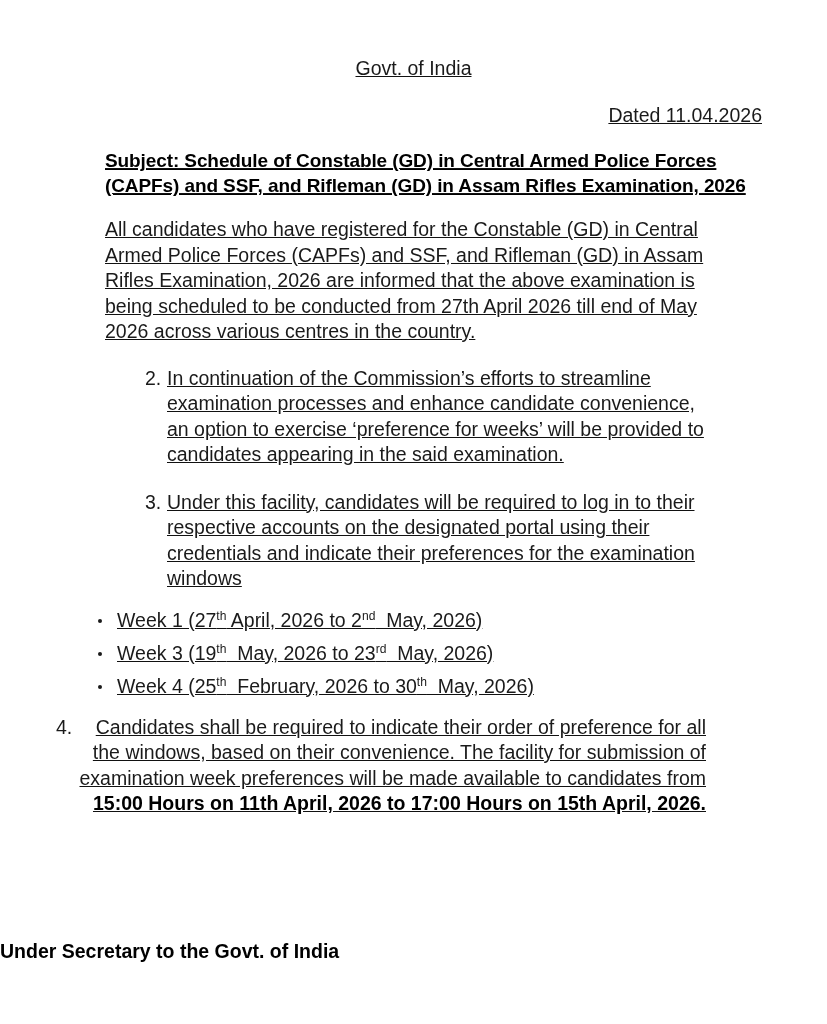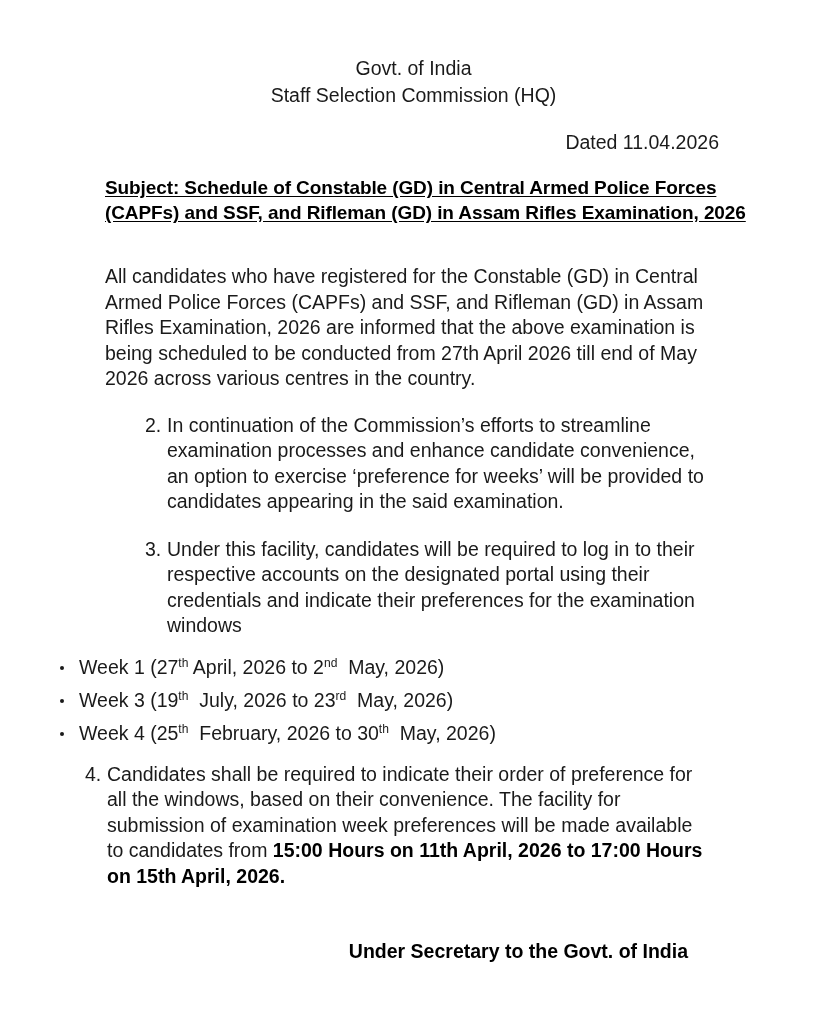--- a/index.html
+++ b/index.html
@@ -13,33 +13,34 @@
     font-family: "Liberation Sans", sans-serif;
     color: #111111;
     -webkit-font-smoothing: antialiased;
   }
   .page {
     position: relative;
     width: 827px;
     height: 1024px;
     background: #ffffff;
     overflow: hidden;
+    text-decoration: underline;
   }
   .header {
     text-align: center;
     padding-top: 55px;
     font-size: 19.5px;
     line-height: 27px;
     color: #1a1a1a;
   }
   .header-line { display: block; }
 
   .dated {
     margin-top: 22px;
-    padding-right: 108px;
+    padding-right: 65px;
     text-align: right;
     font-size: 19.5px;
     color: #1a1a1a;
   }
 
   .subject {
     margin-top: 21px;
     margin-left: 105px;
     margin-right: 73px;
     font-size: 19px;
@@ -47,21 +48,21 @@
     line-height: 25px;
     letter-spacing: -0.1px;
     color: #000000;
   }
   .subject .u {
     text-decoration: underline;
     text-underline-offset: 2px;
   }
 
   .body-para {
-    margin-top: 39px;
+    margin-top: 19px;
     margin-left: 105px;
     margin-right: 123px;
     font-size: 19.5px;
     line-height: 25.5px;
     color: #1a1a1a;
     text-align: left;
   }
 
   ol.num-list {
     margin: 21px 0 0 12px;
@@ -95,21 +96,21 @@
     color: #1a1a1a;
   }
 
   ul.week-list {
     margin: 16px 0 0 0;
     padding: 0;
     list-style: none;
   }
   ul.week-list > li {
     position: relative;
-    margin: 0 0 0 79px;
+    margin: 0 0 0 117px;
     font-size: 19.5px;
     line-height: 25px;
     color: #1a1a1a;
     white-space: pre;
   }
   ul.week-list > li + li { margin-top: 8px; }
   ul.week-list > li::before {
     content: "";
     position: absolute;
     left: -19px;
@@ -126,76 +127,76 @@
   }
 
   ol.num-list-cont {
     margin: 16px 0 0 0;
     padding: 0;
     list-style: none;
     counter-reset: item2 3;
   }
   ol.num-list-cont > li {
     position: relative;
-    margin: 0 121px 0 107px;
-    font-size: 19.5px;
-    line-height: 25.5px;
-    color: #1a1a1a;
+    margin: 0 121px 0 78px;
+    font-size: 19.5px;
+    line-height: 25.5px;
+    color: #1a1a1a;
+    text-align: right;
   }
   ol.num-list-cont > li::before {
     counter-increment: item2;
     content: counter(item2) ".";
     position: absolute;
     left: -22px;
     top: 0;
     width: 18px;
     text-align: left;
   }
   .bold { font-weight: bold; color: #000000; }
 
   .signature {
     position: absolute;
     left: 0;
     right: 16px;
     top: 940px;
     padding-right: 123px;
-    text-align: right;
+    text-align: left;
     font-size: 19.5px;
     font-weight: bold;
     color: #000000;
   }
 </style>
 </head>
 <body>
 
 <div class="page">
 
   <div class="header">
     <span class="header-line">Govt. of India</span>
-    <span class="header-line">Staff Selection Commission (HQ)</span>
   </div>
 
   <div class="dated">Dated 11.04.2026</div>
 
   <div class="subject">
     <span class="u">Subject: Schedule of Constable (GD) in Central Armed Police Forces</span><br>
     <span class="u">(CAPFs) and SSF, and Rifleman (GD) in Assam Rifles Examination, 2026</span>
   </div>
 
   <div class="body-para">All candidates who have registered for the Constable (GD) in Central Armed Police Forces (CAPFs) and SSF, and Rifleman (GD) in Assam Rifles Examination, 2026 are informed that the above examination is being scheduled to be conducted from 27th April 2026 till end of May 2026 across various centres in the country.</div>
 
   <ol class="num-list">
     <li>In continuation of the Commission’s efforts to streamline examination processes and enhance candidate convenience, an option to exercise ‘preference for weeks’ will be provided to candidates appearing in the said examination.</li>
     <li>Under this facility, candidates will be required to log in to their respective accounts on the designated portal using their credentials and indicate their preferences for the examination windows</li>
   </ol>
 
 
   <ul class="week-list">
     <li><span>Week 1 (27</span><sup>th</sup><span> April, 2026 to 2</span><sup>nd</sup><span>  May, 2026)</span></li>
-    <li><span>Week 3 (19</span><sup>th</sup><span>  July, 2026 to 23</span><sup>rd</sup><span>  May, 2026)</span></li>
+    <li><span>Week 3 (19</span><sup>th</sup><span>  May, 2026 to 23</span><sup>rd</sup><span>  May, 2026)</span></li>
     <li><span>Week 4 (25</span><sup>th</sup><span>  February, 2026 to 30</span><sup>th</sup><span>  May, 2026)</span></li>
   </ul>
 
   <ol class="num-list-cont">
     <li><span>Candidates shall be required to indicate their order of preference for all the windows, based on their convenience. The facility for submission of examination week preferences will be made available to candidates from </span><span class="bold">15:00 Hours on 11th April, 2026 to 17:00 Hours on 15th April, 2026.</span></li>
 
   </ol>
 
   <div class="signature">Under Secretary to the Govt. of India</div>
 

